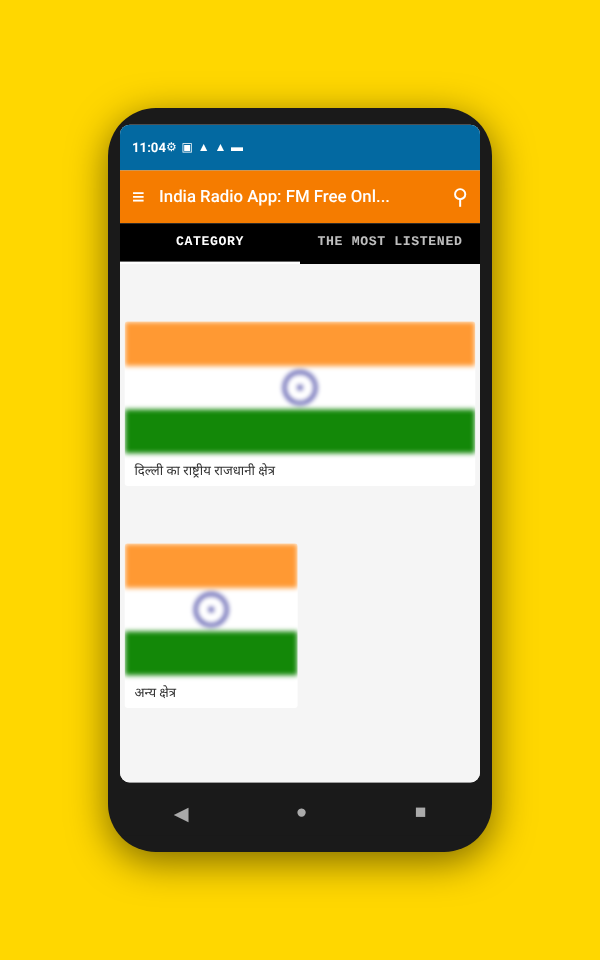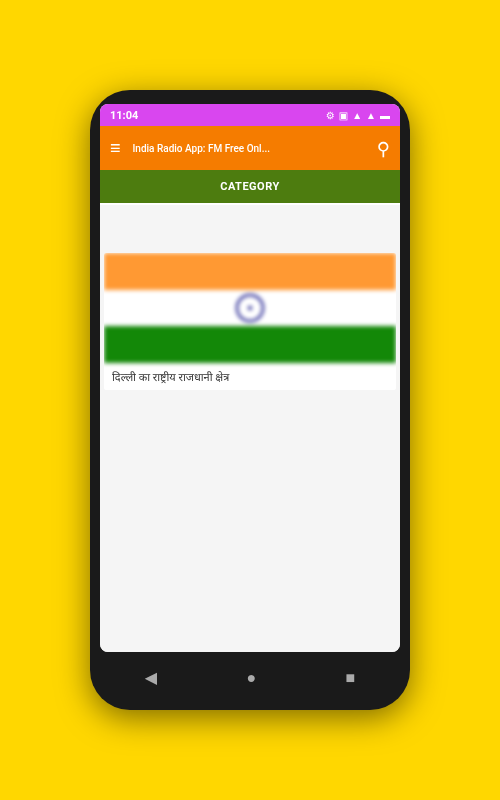--- a/index.html
+++ b/index.html
@@ -27,26 +27,25 @@
       width: 100%;
       flex: 1;
       background: #f5f5f5;
       border-radius: 8px;
       overflow: hidden;
       display: flex;
       flex-direction: column;
     }
     
     .status-bar {
-      background: #d946ef;
-      display: flex;
-      justify-content: space-between;
+      background: #0369a1;
+      display: flex;
       align-items: center;
       padding: 3px 10px;
-      height: 22px;
+      height: 38px;
     }
     .status-time {
       color: white;
       font-size: 11px;
       font-weight: bold;
     }
     .status-icons {
       display: flex;
       gap: 4px;
       align-items: center;
@@ -64,34 +63,35 @@
       height: 44px;
     }
     .app-bar-menu {
       color: white;
       font-size: 18px;
       margin-right: 12px;
       cursor: pointer;
     }
     .app-bar-title {
       color: white;
-      font-size: 10px;
+      font-size: 14px;
       font-weight: 500;
       flex: 1;
     }
     .app-bar-search {
       color: white;
       font-size: 18px;
       cursor: pointer;
     }
     
     .tabs {
-      background: #4d7c0f;
+      background: #000000;
       display: flex;
       border-bottom: none;
+      font-family: Liberation Mono, monospace;
     }
     .tab {
       flex: 1;
       text-align: center;
       padding: 10px 6px;
       font-size: 11px;
       font-weight: bold;
       color: rgba(255,255,255,0.75);
       cursor: pointer;
       border-bottom: 2px solid transparent;
@@ -213,39 +213,56 @@
     </div>
 
     <div class="app-bar">
       <span class="app-bar-menu">≡</span>
       <span class="app-bar-title">India Radio App: FM Free Onl...</span>
       <span class="app-bar-search">⚲</span>
     </div>
 
     <div class="tabs">
       <div class="tab active">CATEGORY</div>
+      <div class="tab">THE MOST LISTENED</div>
     </div>
 
     <div class="grid-container">
       <div class="grid-row">
 
         <div class="grid-item">
           <div class="india-flag">
             <div class="flag-saffron"></div>
             <div class="flag-white">
               <div class="ashoka-chakra"></div>
             </div>
             <div class="flag-green"></div>
           </div>
           <div class="item-label">दिल्ली का राष्ट्रीय राजधानी क्षेत्र</div>
         </div>
 
 
       </div>
 
+      <div class="grid-row">
+
+        <div class="grid-item">
+          <div class="india-flag">
+            <div class="flag-saffron"></div>
+            <div class="flag-white">
+              <div class="ashoka-chakra"></div>
+            </div>
+            <div class="flag-green"></div>
+          </div>
+          <div class="item-label">अन्य क्षेत्र</div>
+        </div>
+
+        <div class="grid-item-empty"></div>
+
+      </div>
     </div>
 
   </div>
 
   <div class="bottom-nav">
     <span class="nav-btn">◀</span>
     <span class="nav-btn">●</span>
     <span class="nav-btn">■</span>
   </div>
 </div>

